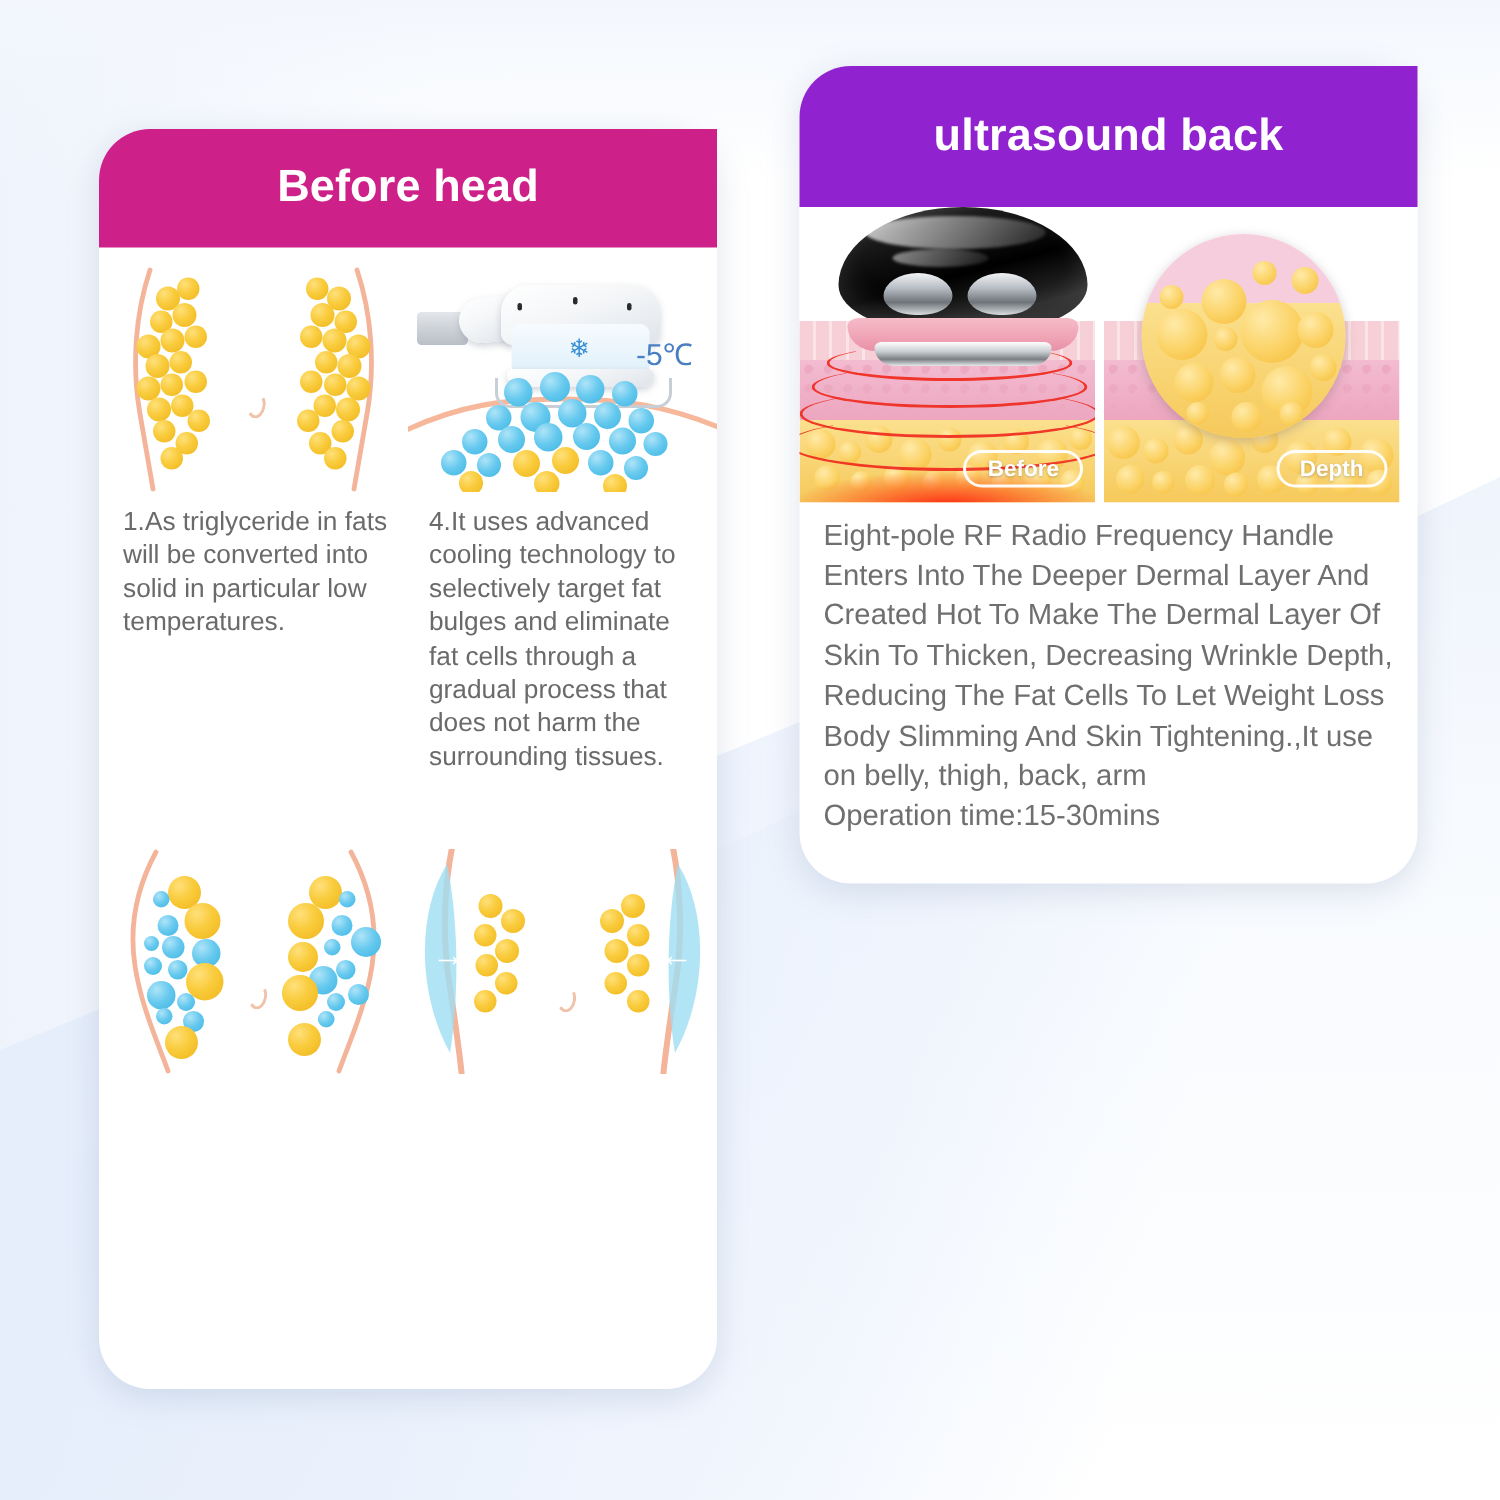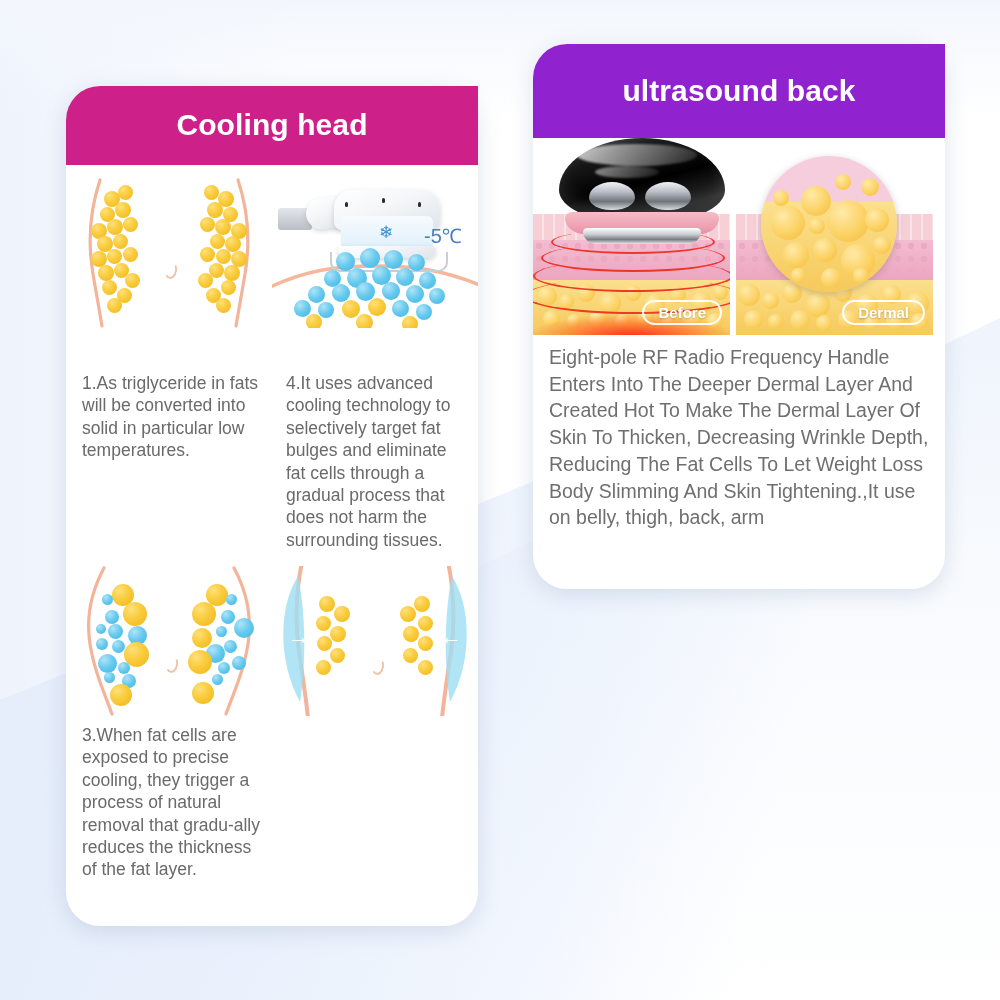--- a/index.html
+++ b/index.html
@@ -129,21 +129,21 @@
 
 <div id="bg-base"></div>
 <div id="bg-left-tint"></div>
 <div id="bg-top-tint"></div>
 <div id="bg-diag"></div>
 <div id="bg-diag2"></div>
 
 <div class="card" id="card-left">
 
   <div class="card-header" id="header-left">
-    <span>Cooling head</span>
+    <span>Before head</span>
   </div>
 
   <div class="illus-row" style="top:92px;">
 
     <div class="illus">
       <svg class="body-outline" viewBox="0 0 206 150">
         <path d="M34 2 C24 32 22 66 27 96 C31 120 34 136 36 148" fill="none" stroke="#f3b49a" stroke-width="3.2" stroke-linecap="round"></path>
         <path d="M172 2 C182 32 184 66 179 96 C175 120 172 136 170 148" fill="none" stroke="#f3b49a" stroke-width="3.2" stroke-linecap="round"></path>
       </svg>
       <div class="navel" style="left:99px;top:84px;"></div>
@@ -225,21 +225,21 @@
       <div class="dot y" style="left:70px;top:122px;width:18px;height:18px;"></div>
       <div class="dot y" style="left:96px;top:120px;width:18px;height:18px;"></div>
       <div class="dot b" style="left:120px;top:122px;width:17px;height:17px;"></div>
       <div class="dot b" style="left:144px;top:126px;width:16px;height:16px;"></div>
       <div class="dot y" style="left:34px;top:136px;width:16px;height:16px;"></div>
       <div class="dot y" style="left:84px;top:136px;width:17px;height:17px;"></div>
       <div class="dot y" style="left:130px;top:138px;width:16px;height:16px;"></div>
     </div>
   </div>
 
-  <div class="text-row" style="top:250px;margin-top:36px;">
+  <div class="text-row" style="top:250px;">
     <div class="text-col first">1.As triglyceride in fats will be converted into solid in particular low temperatures.</div>
     <div class="text-col">4.It uses advanced cooling technology to selectively target fat bulges and eliminate fat cells through a gradual process that does not harm the surrounding tissues.</div>
   </div>
 
   <div class="illus-row" style="top:480px;">
 
     <div class="illus">
       <svg class="body-outline" viewBox="0 0 206 150">
         <path d="M38 2 C25 26 20 52 24 78 C28 104 38 126 46 148" fill="none" stroke="#f3b49a" stroke-width="3.2" stroke-linecap="round"></path>
         <path d="M168 2 C181 26 186 52 182 78 C178 104 168 126 160 148" fill="none" stroke="#f3b49a" stroke-width="3.2" stroke-linecap="round"></path>
@@ -299,21 +299,20 @@
       <div class="dot y" style="left:128px;top:40px;width:16px;height:16px;"></div>
       <div class="dot y" style="left:146px;top:50px;width:15px;height:15px;"></div>
       <div class="dot y" style="left:131px;top:60px;width:16px;height:16px;"></div>
       <div class="dot y" style="left:146px;top:70px;width:15px;height:15px;"></div>
       <div class="dot y" style="left:131px;top:82px;width:15px;height:15px;"></div>
       <div class="dot y" style="left:146px;top:94px;width:15px;height:15px;"></div>
     </div>
   </div>
 
   <div class="text-row" style="top:638px;">
-    <div class="text-col first">3.When fat cells are exposed to precise cooling, they trigger a process of natural removal that gradu-ally reduces the thickness of the fat layer.</div>
   </div>
 </div>
 
 <div class="card" id="card-right">
 
   <div class="card-header" id="header-right">
     <div>
       <div>ultrasound back</div>
     </div>
   </div>
@@ -364,21 +363,21 @@
         <div class="fatcell" style="left:170px;top:12px;width:23px;height:23px;"></div>
         <div class="fatcell" style="left:8px;top:30px;width:19px;height:19px;"></div>
         <div class="fatcell" style="left:32px;top:34px;width:15px;height:15px;"></div>
         <div class="fatcell" style="left:54px;top:30px;width:20px;height:20px;"></div>
         <div class="fatcell" style="left:80px;top:35px;width:16px;height:16px;"></div>
         <div class="fatcell" style="left:102px;top:30px;width:19px;height:19px;"></div>
         <div class="fatcell" style="left:128px;top:35px;width:15px;height:15px;"></div>
         <div class="fatcell" style="left:150px;top:30px;width:20px;height:20px;"></div>
         <div class="fatcell" style="left:175px;top:33px;width:17px;height:17px;"></div>
       </div>
-      <div class="badge" style="right:8px;bottom:10px;">Dermal</div>
+      <div class="badge" style="right:8px;bottom:10px;">Depth</div>
     </div>
 
     <div id="zoom-circle" style="left:228px;top:18px;width:136px;height:136px;">
       <div class="fatcell" style="left:10px;top:50px;width:34px;height:34px;"></div>
       <div class="fatcell" style="left:40px;top:30px;width:30px;height:30px;"></div>
       <div class="fatcell" style="left:66px;top:44px;width:42px;height:42px;"></div>
       <div class="fatcell" style="left:22px;top:86px;width:26px;height:26px;"></div>
       <div class="fatcell" style="left:52px;top:82px;width:24px;height:24px;"></div>
       <div class="fatcell" style="left:80px;top:88px;width:34px;height:34px;"></div>
       <div class="fatcell" style="left:104px;top:52px;width:24px;height:24px;"></div>
@@ -398,14 +397,15 @@
       <div class="probe-gloss" style="left:46px;top:28px;width:64px;height:12px;opacity:.55;"></div>
       <div class="probe-elec" style="left:40px;top:44px;width:46px;height:28px;"></div>
       <div class="probe-elec" style="left:96px;top:44px;width:46px;height:28px;"></div>
       <div class="probe-ring-pink" style="left:16px;top:74px;width:154px;height:22px;"></div>
       <div class="probe-ring-steel" style="left:34px;top:90px;width:118px;height:16px;"></div>
     </div>
   </div>
 
   <div id="right-text">
     <span>Eight-pole RF Radio Frequency Handle Enters Into The Deeper Dermal Layer And Created Hot To Make The Dermal Layer Of Skin To Thicken, Decreasing Wrinkle Depth, Reducing The Fat Cells To Let Weight Loss Body Slimming And Skin Tightening.,It use on belly, thigh, back, arm</span><br>
+    <span>Operation time:15-30mins</span>
   </div>
 </div>
 
 </body></html>

